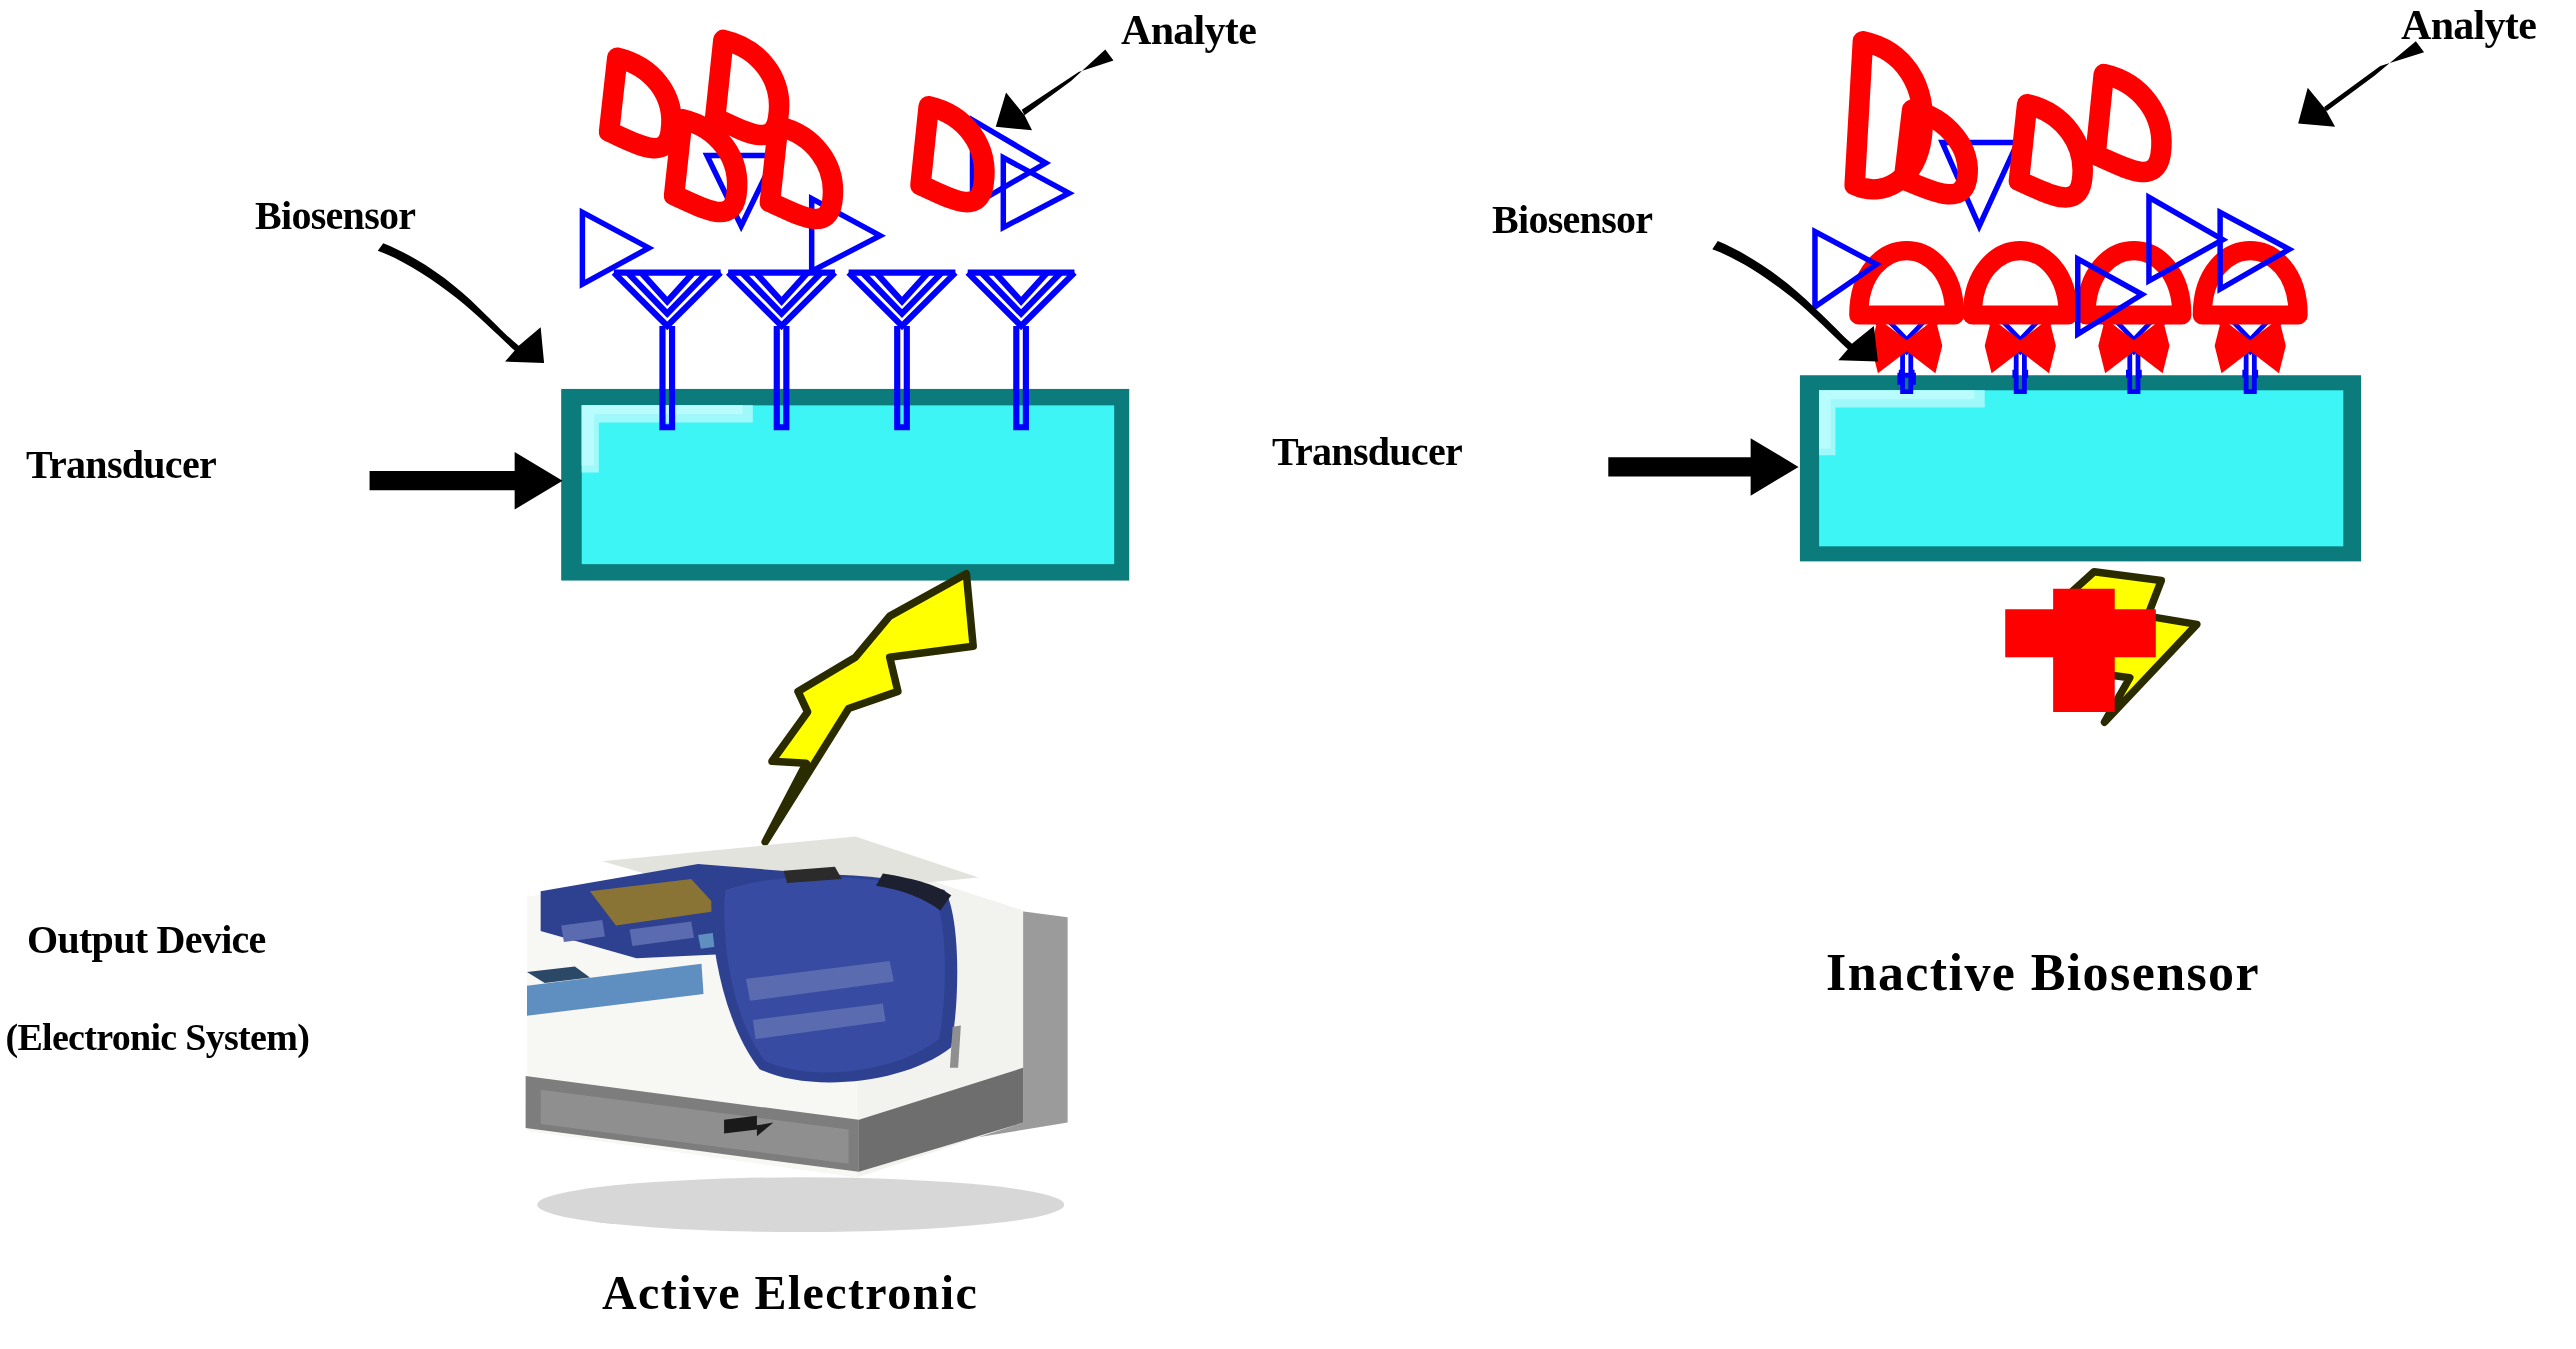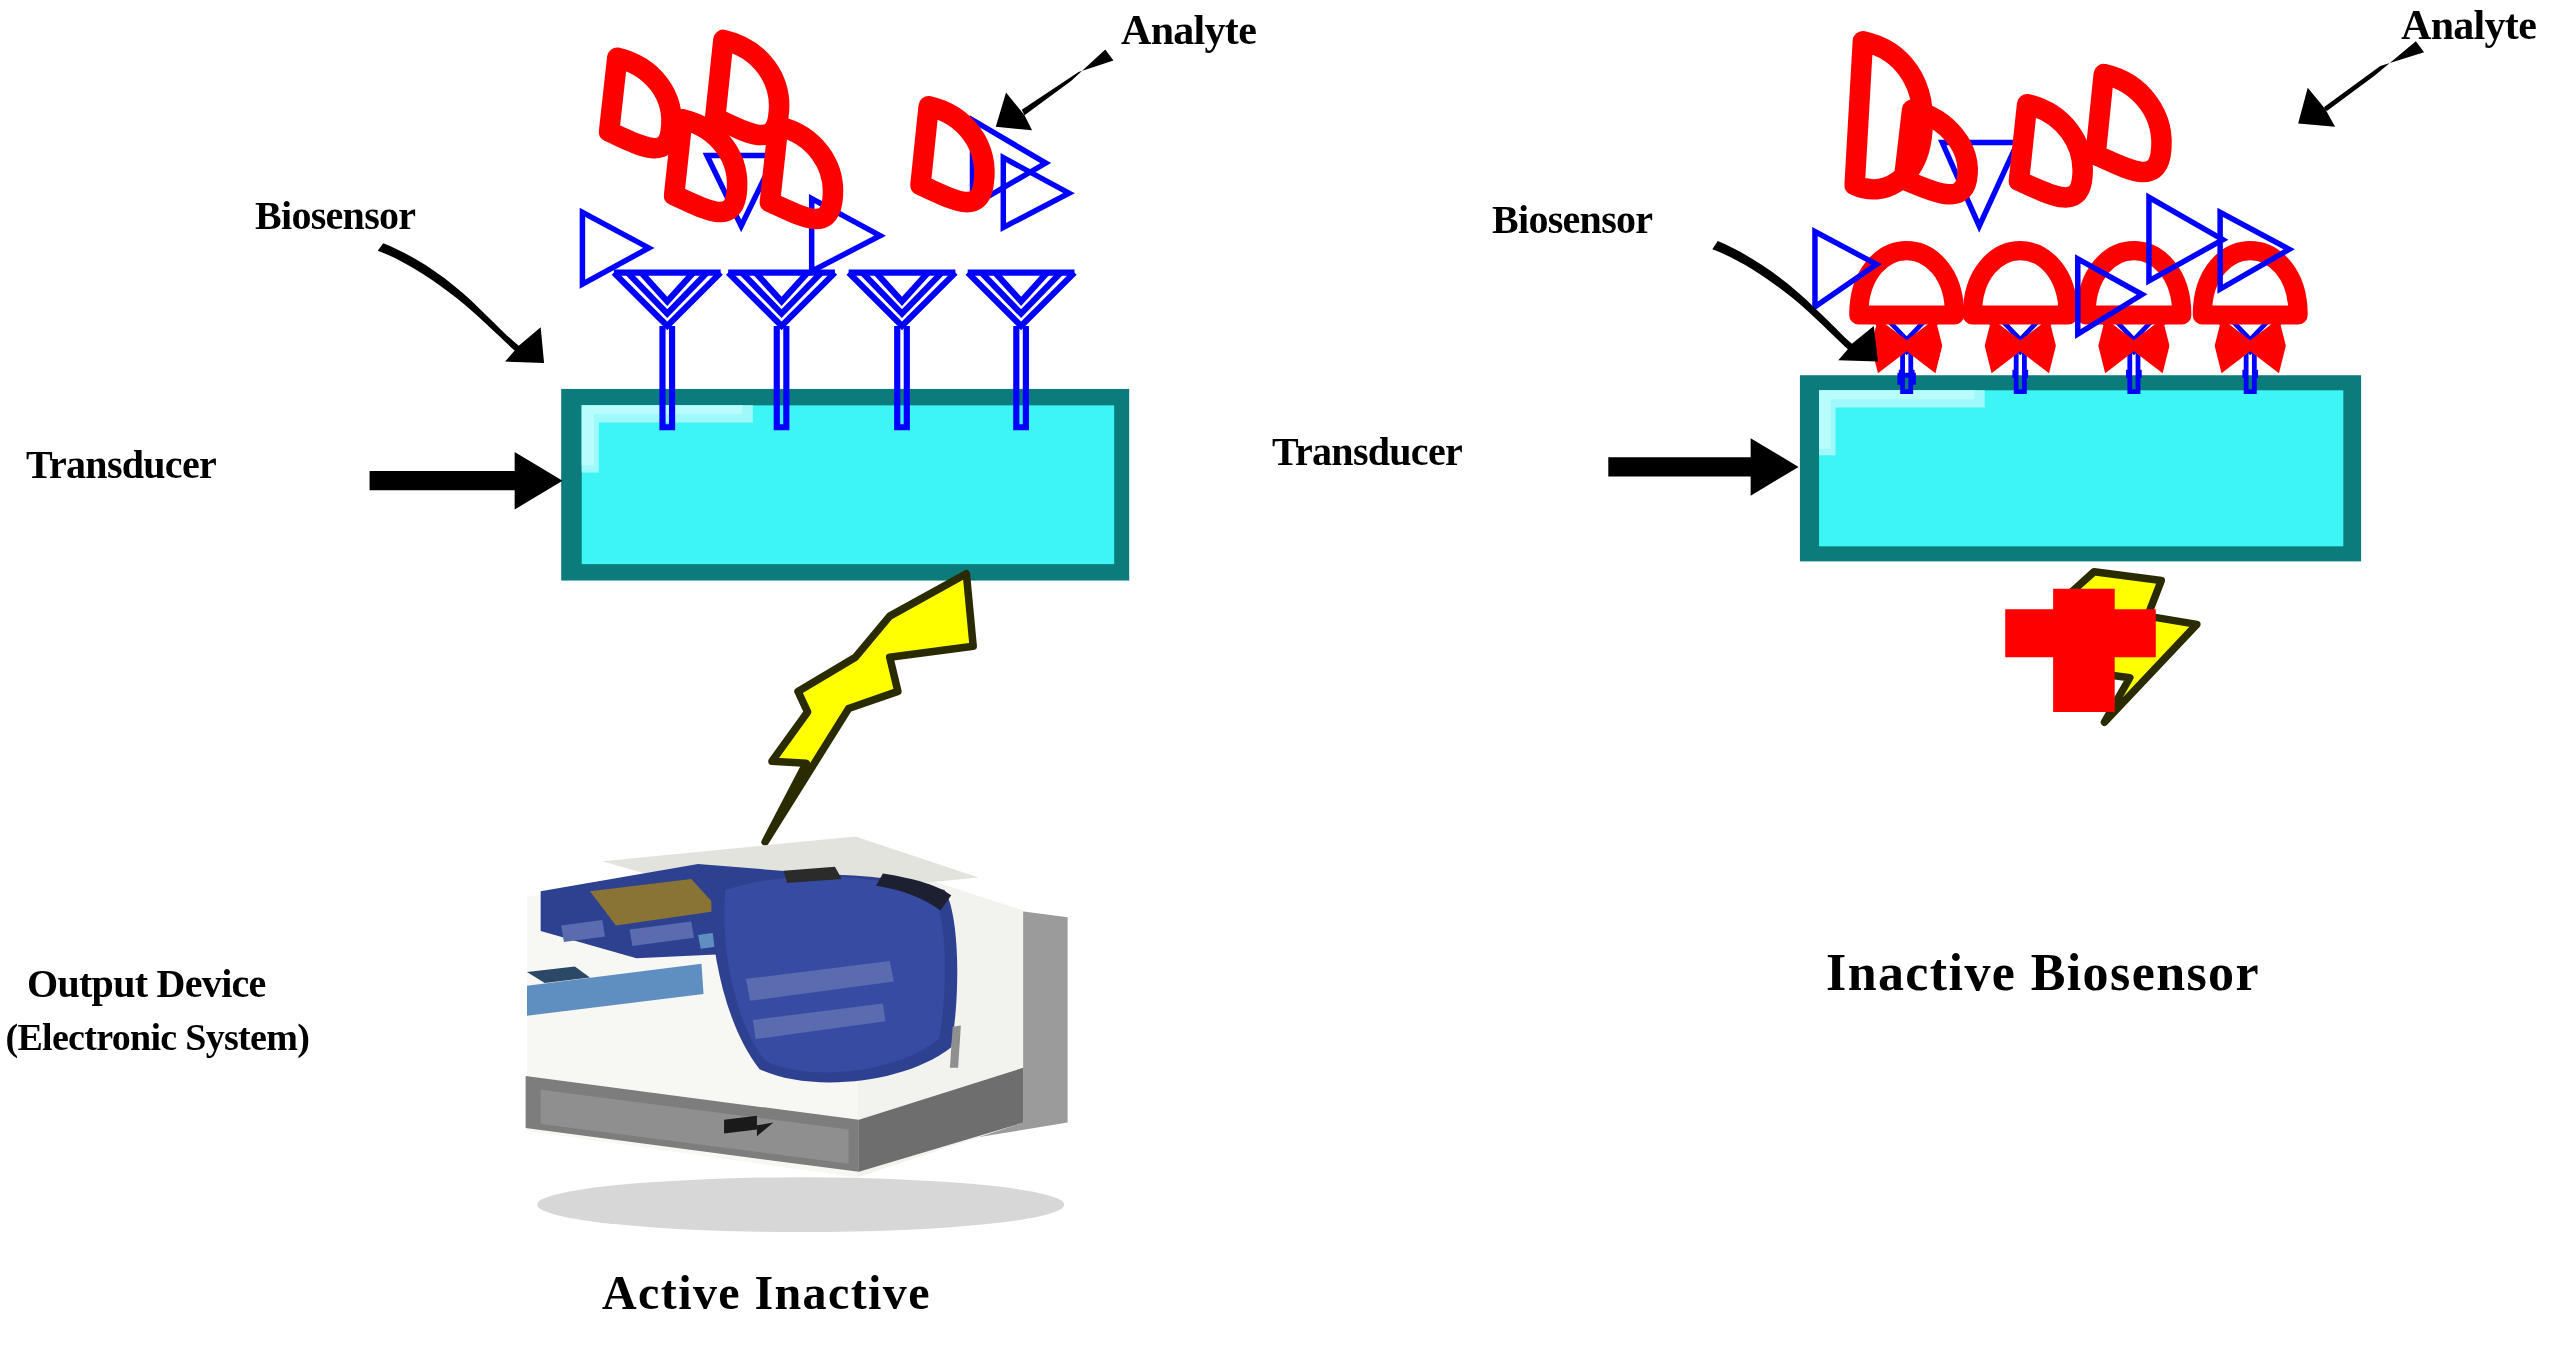--- a/index.html
+++ b/index.html
@@ -16,24 +16,24 @@
 <body>
 
 <div class="stage">
 
 <div class="lbl" style="left:1121px;top:5.5px;font-size:42px;">Analyte</div>
 
 <div class="lbl" style="left:255px;top:192px;font-size:40px;">Biosensor</div>
 
 <div class="lbl" style="left:26px;top:441px;font-size:40px;">Transducer</div>
 
-<div class="lbl" style="left:27px;top:916px;font-size:40px;margin-top:44px;">Output Device</div>
+<div class="lbl" style="left:27px;top:916px;font-size:40px;">Output Device</div>
 <div class="lbl" style="left:5.5px;top:980px;font-size:38px;margin-top:35px;">(Electronic System)</div>
 
-<div class="lbl" style="left:602px;top:1265px;font-size:48px;letter-spacing:1.4px;">Active Inactive</div>
+<div class="lbl" style="left:602px;top:1265px;font-size:48px;letter-spacing:1.4px;">Active Electronic</div>
 
 <svg class="svgabs" width="2576" height="1350" viewBox="0 0 3764 1972">
 
   <g>
     <rect x="820" y="568" width="830" height="280" fill="#0b7b7b"></rect>
     <rect x="850" y="592" width="778" height="232" fill="#3df5f5"></rect>
     <path d="M850 592 H1100 V617 H875 V690 H850 Z" fill="#9ff9fb"></path>
     <path d="M850 592 H1085 V605 H868 V680 H850 Z" fill="#b9fcfd"></path>
   </g>
 

